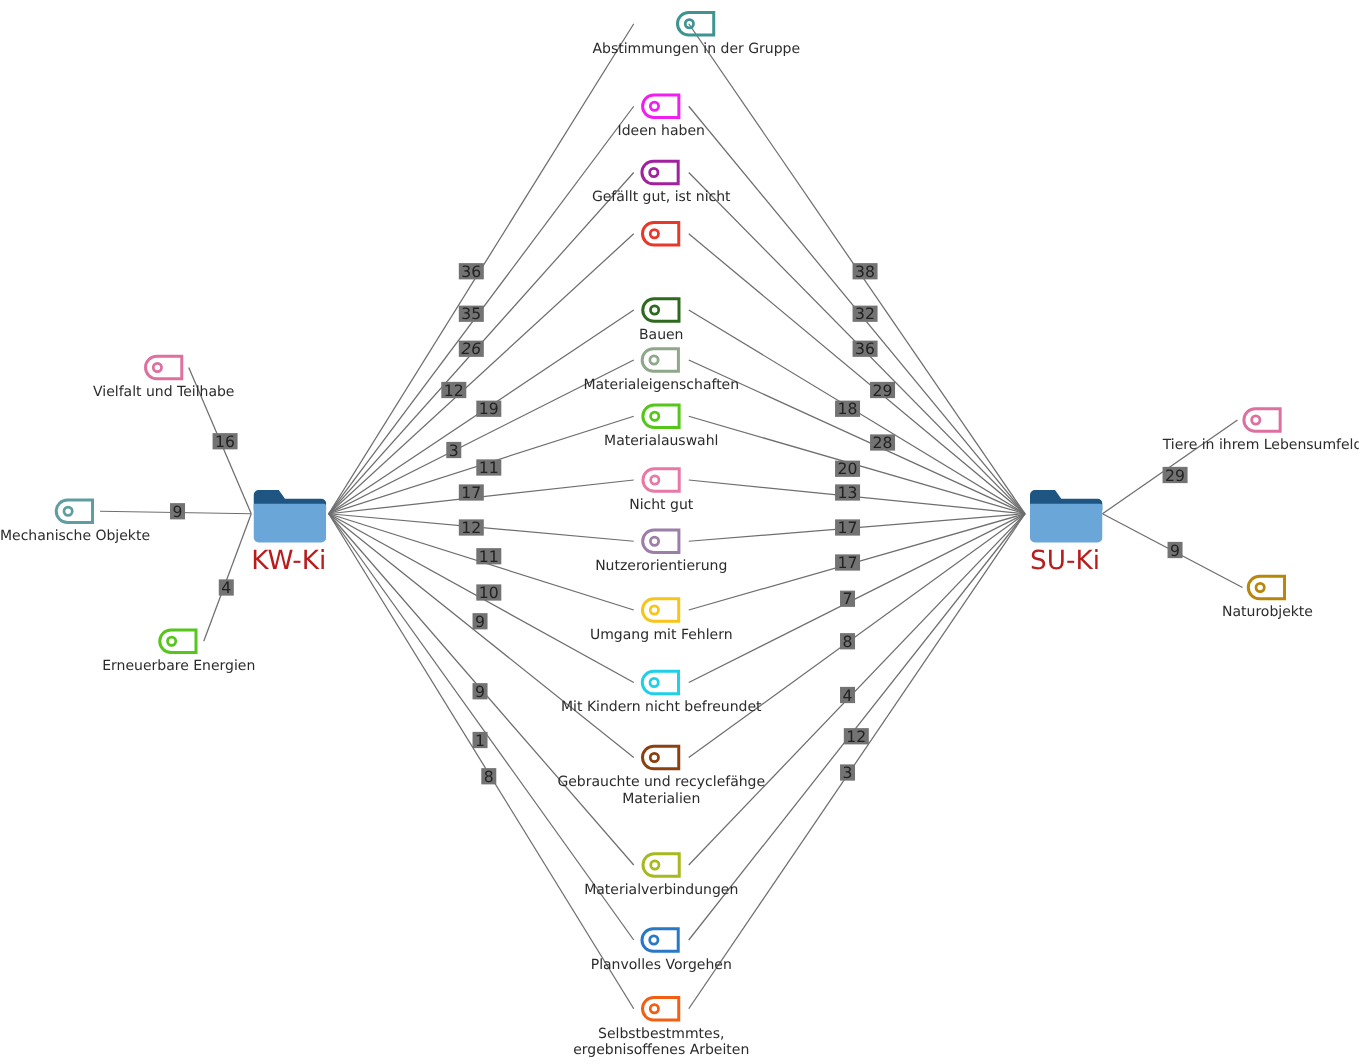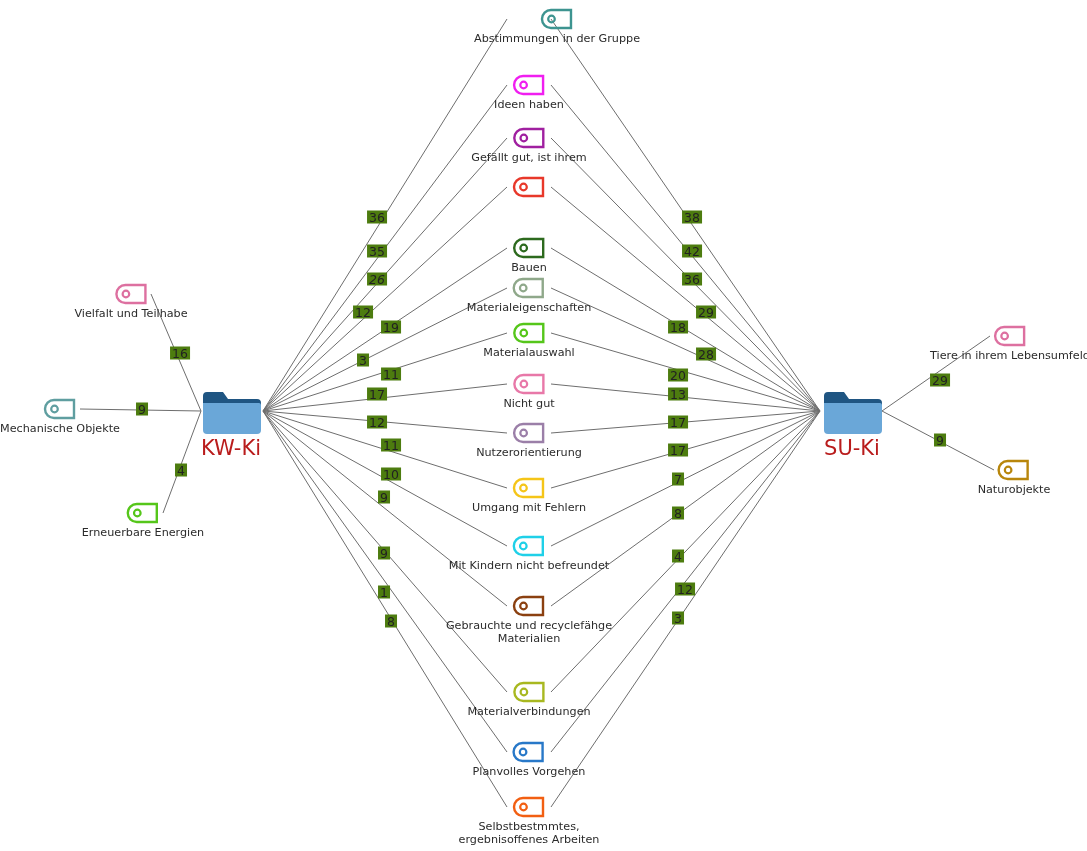--- a/index.html
+++ b/index.html
@@ -8,21 +8,21 @@
   #stage{position:absolute;left:0;top:0;width:1087px;height:851px;}
   svg.edges{position:absolute;left:0;top:0;width:1087px;height:851px;}
   .node{position:absolute;transform:translate(-50%,0);text-align:center;white-space:nowrap;}
   .node .tag{display:block;margin:0 auto;}
   .node .lbl{display:block;font-size:11.2px;line-height:13px;color:#2b2b2b;margin-top:2px;}
   .node.wrap .lbl{white-space:normal;width:170px;}
   .cluster{position:absolute;transform:translate(-50%,-50%);}
   .cluster .cname{position:absolute;left:50%;transform:translateX(-50%);
       top:46px;font-size:21px;color:#b91c1c;white-space:nowrap;}
   .elabel{position:absolute;transform:translate(-50%,-50%);font-size:12.5px;
-      color:#222;background:#4d7c0f;padding:0 2px;line-height:13px;}
+      color:#222;background:#737373;padding:0 2px;line-height:13px;}
 </style>
 </head>
 <body>
 
 <div id="stage">
   <svg class="edges" id="edge-svg">
       <line x1="263" y1="411" x2="507" y2="19" stroke="#6e6e6e" stroke-width="1"></line>
       <line x1="820" y1="411" x2="551" y2="19" stroke="#6e6e6e" stroke-width="1"></line>
       <line x1="263" y1="411" x2="507" y2="85" stroke="#6e6e6e" stroke-width="1"></line>
       <line x1="820" y1="411" x2="551" y2="85" stroke="#6e6e6e" stroke-width="1"></line>
@@ -71,21 +71,21 @@
           <path d="M11 2 H31 V20 H11 A9 9 0 0 1 11 2 Z" fill="none" stroke="#f01ef0" stroke-width="2.4"></path>
           <circle cx="11.5" cy="11" r="3.3" fill="none" stroke="#f01ef0" stroke-width="2.2"></circle>
         </svg>
         <span class="lbl">Ideen haben</span>
       </div>
       <div class="node" style="left: 529px; top: 127px;">
         <svg width="34" height="22" viewBox="0 0 34 22" class="tag">
           <path d="M11 2 H31 V20 H11 A9 9 0 0 1 11 2 Z" fill="none" stroke="#a020a0" stroke-width="2.4"></path>
           <circle cx="11.5" cy="11" r="3.3" fill="none" stroke="#a020a0" stroke-width="2.2"></circle>
         </svg>
-        <span class="lbl">Gefällt gut, ist ihrem</span>
+        <span class="lbl">Gefällt gut, ist nicht</span>
       </div>
       <div class="node wrap" style="left: 529px; top: 176px;">
         <svg width="34" height="22" viewBox="0 0 34 22" class="tag">
           <path d="M11 2 H31 V20 H11 A9 9 0 0 1 11 2 Z" fill="none" stroke="#e8382a" stroke-width="2.4"></path>
           <circle cx="11.5" cy="11" r="3.3" fill="none" stroke="#e8382a" stroke-width="2.2"></circle>
         </svg>
       </div>
       <div class="node" style="left: 529px; top: 237px;">
         <svg width="34" height="22" viewBox="0 0 34 22" class="tag">
           <path d="M11 2 H31 V20 H11 A9 9 0 0 1 11 2 Z" fill="none" stroke="#2d6a1e" stroke-width="2.4"></path>
@@ -217,21 +217,21 @@
       <div class="elabel" style="left: 391px; top: 374px;">11</div>
       <div class="elabel" style="left: 377px; top: 394px;">17</div>
       <div class="elabel" style="left: 377px; top: 422px;">12</div>
       <div class="elabel" style="left: 391px; top: 445px;">11</div>
       <div class="elabel" style="left: 391px; top: 474px;">10</div>
       <div class="elabel" style="left: 384px; top: 497px;">9</div>
       <div class="elabel" style="left: 384px; top: 553px;">9</div>
       <div class="elabel" style="left: 384px; top: 592px;">1</div>
       <div class="elabel" style="left: 391px; top: 621px;">8</div>
       <div class="elabel" style="left: 692px; top: 217px;">38</div>
-      <div class="elabel" style="left: 692px; top: 251px;">42</div>
+      <div class="elabel" style="left: 692px; top: 251px;">32</div>
       <div class="elabel" style="left: 692px; top: 279px;">36</div>
       <div class="elabel" style="left: 706px; top: 312px;">29</div>
       <div class="elabel" style="left: 678px; top: 327px;">18</div>
       <div class="elabel" style="left: 706px; top: 354px;">28</div>
       <div class="elabel" style="left: 678px; top: 375px; text-align: center;">20</div>
       <div class="elabel" style="left: 678px; top: 394px;">13</div>
       <div class="elabel" style="left: 678px; top: 422px;">17</div>
       <div class="elabel" style="left: 678px; top: 450px;">17</div>
       <div class="elabel" style="left: 678px; top: 479px;">7</div>
       <div class="elabel" style="left: 678px; top: 513px;">8</div>

